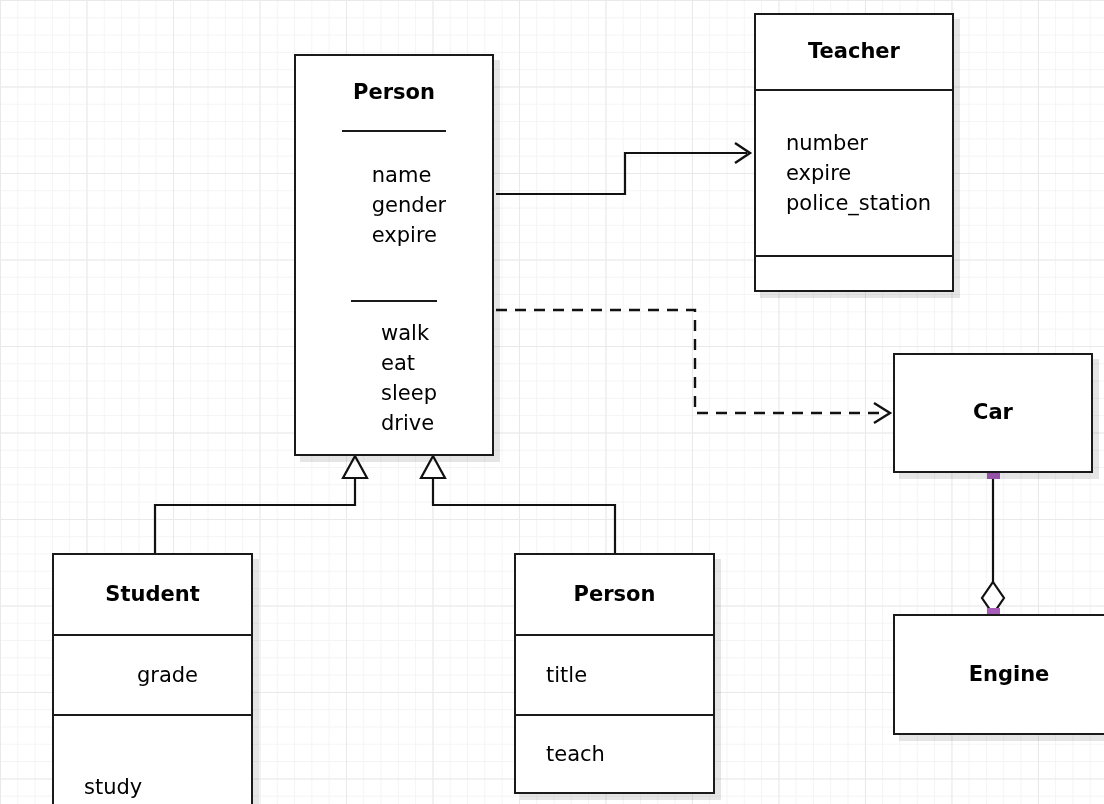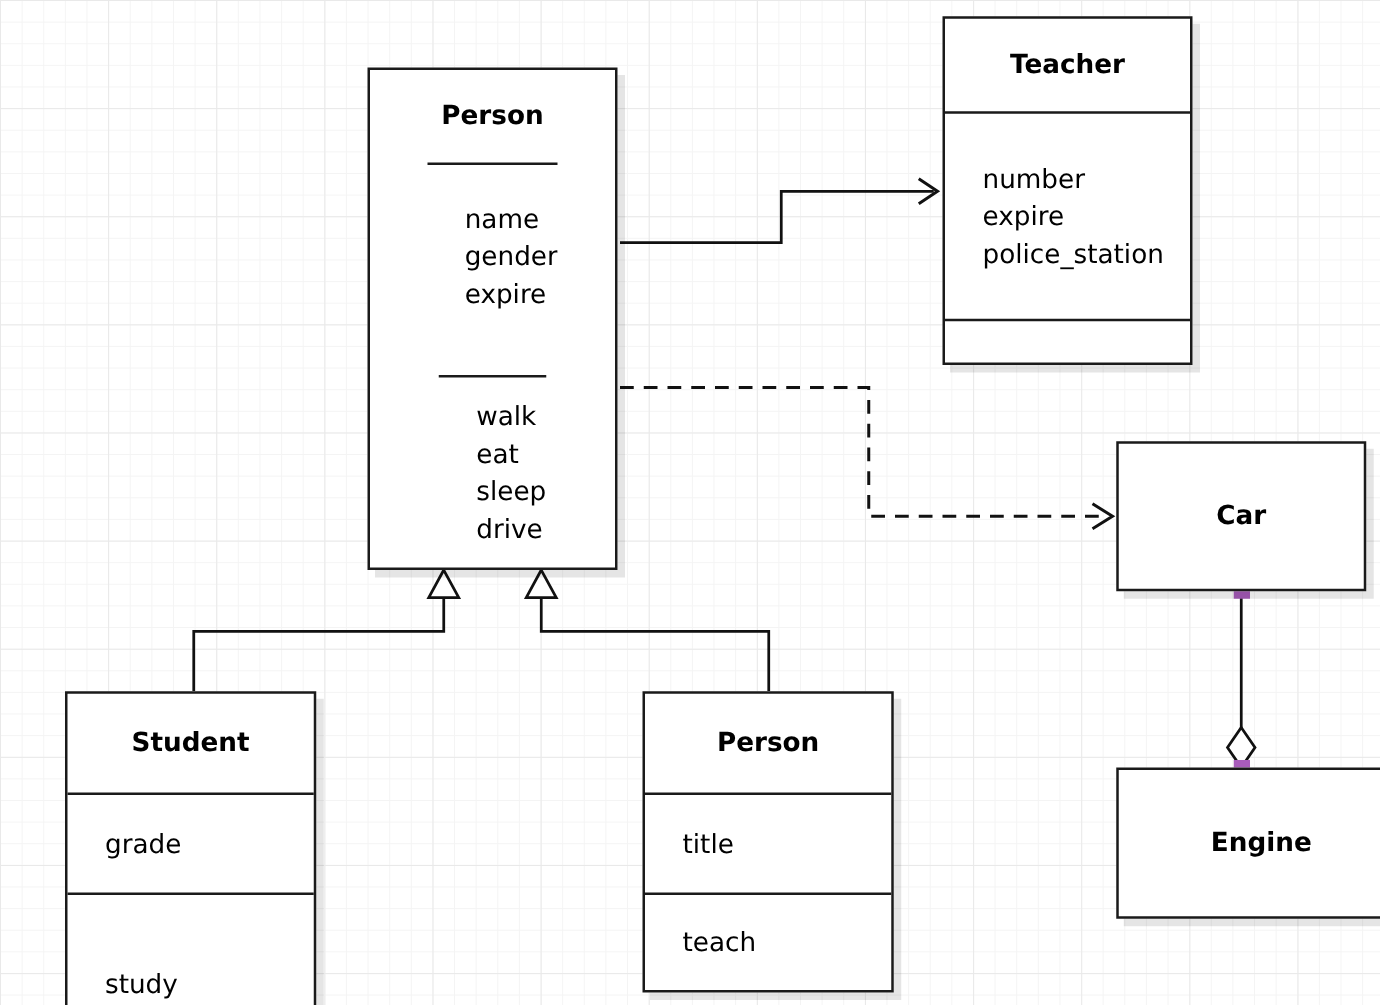--- a/index.html
+++ b/index.html
@@ -178,21 +178,21 @@
     </div>
     <div class="compartment" style="flex:1;">
       <div class="member-list"></div>
     </div>
   </div>
 
   <div class="uml-class" style="left:52px; top:553px; width:201px; height:308px;">
     <div class="compartment" style="height:79px;">
       <div class="class-name">Student</div>
     </div>
-    <div class="compartment" style="height:80px;">
+    <div class="compartment" style="height:80px;text-align:center;">
       <div class="member-list">
         <div class="member">grade</div>
       </div>
     </div>
     <div class="compartment" style="flex:1;">
       <div class="member-list">
         <div class="member">study</div>
       </div>
     </div>
   </div>

